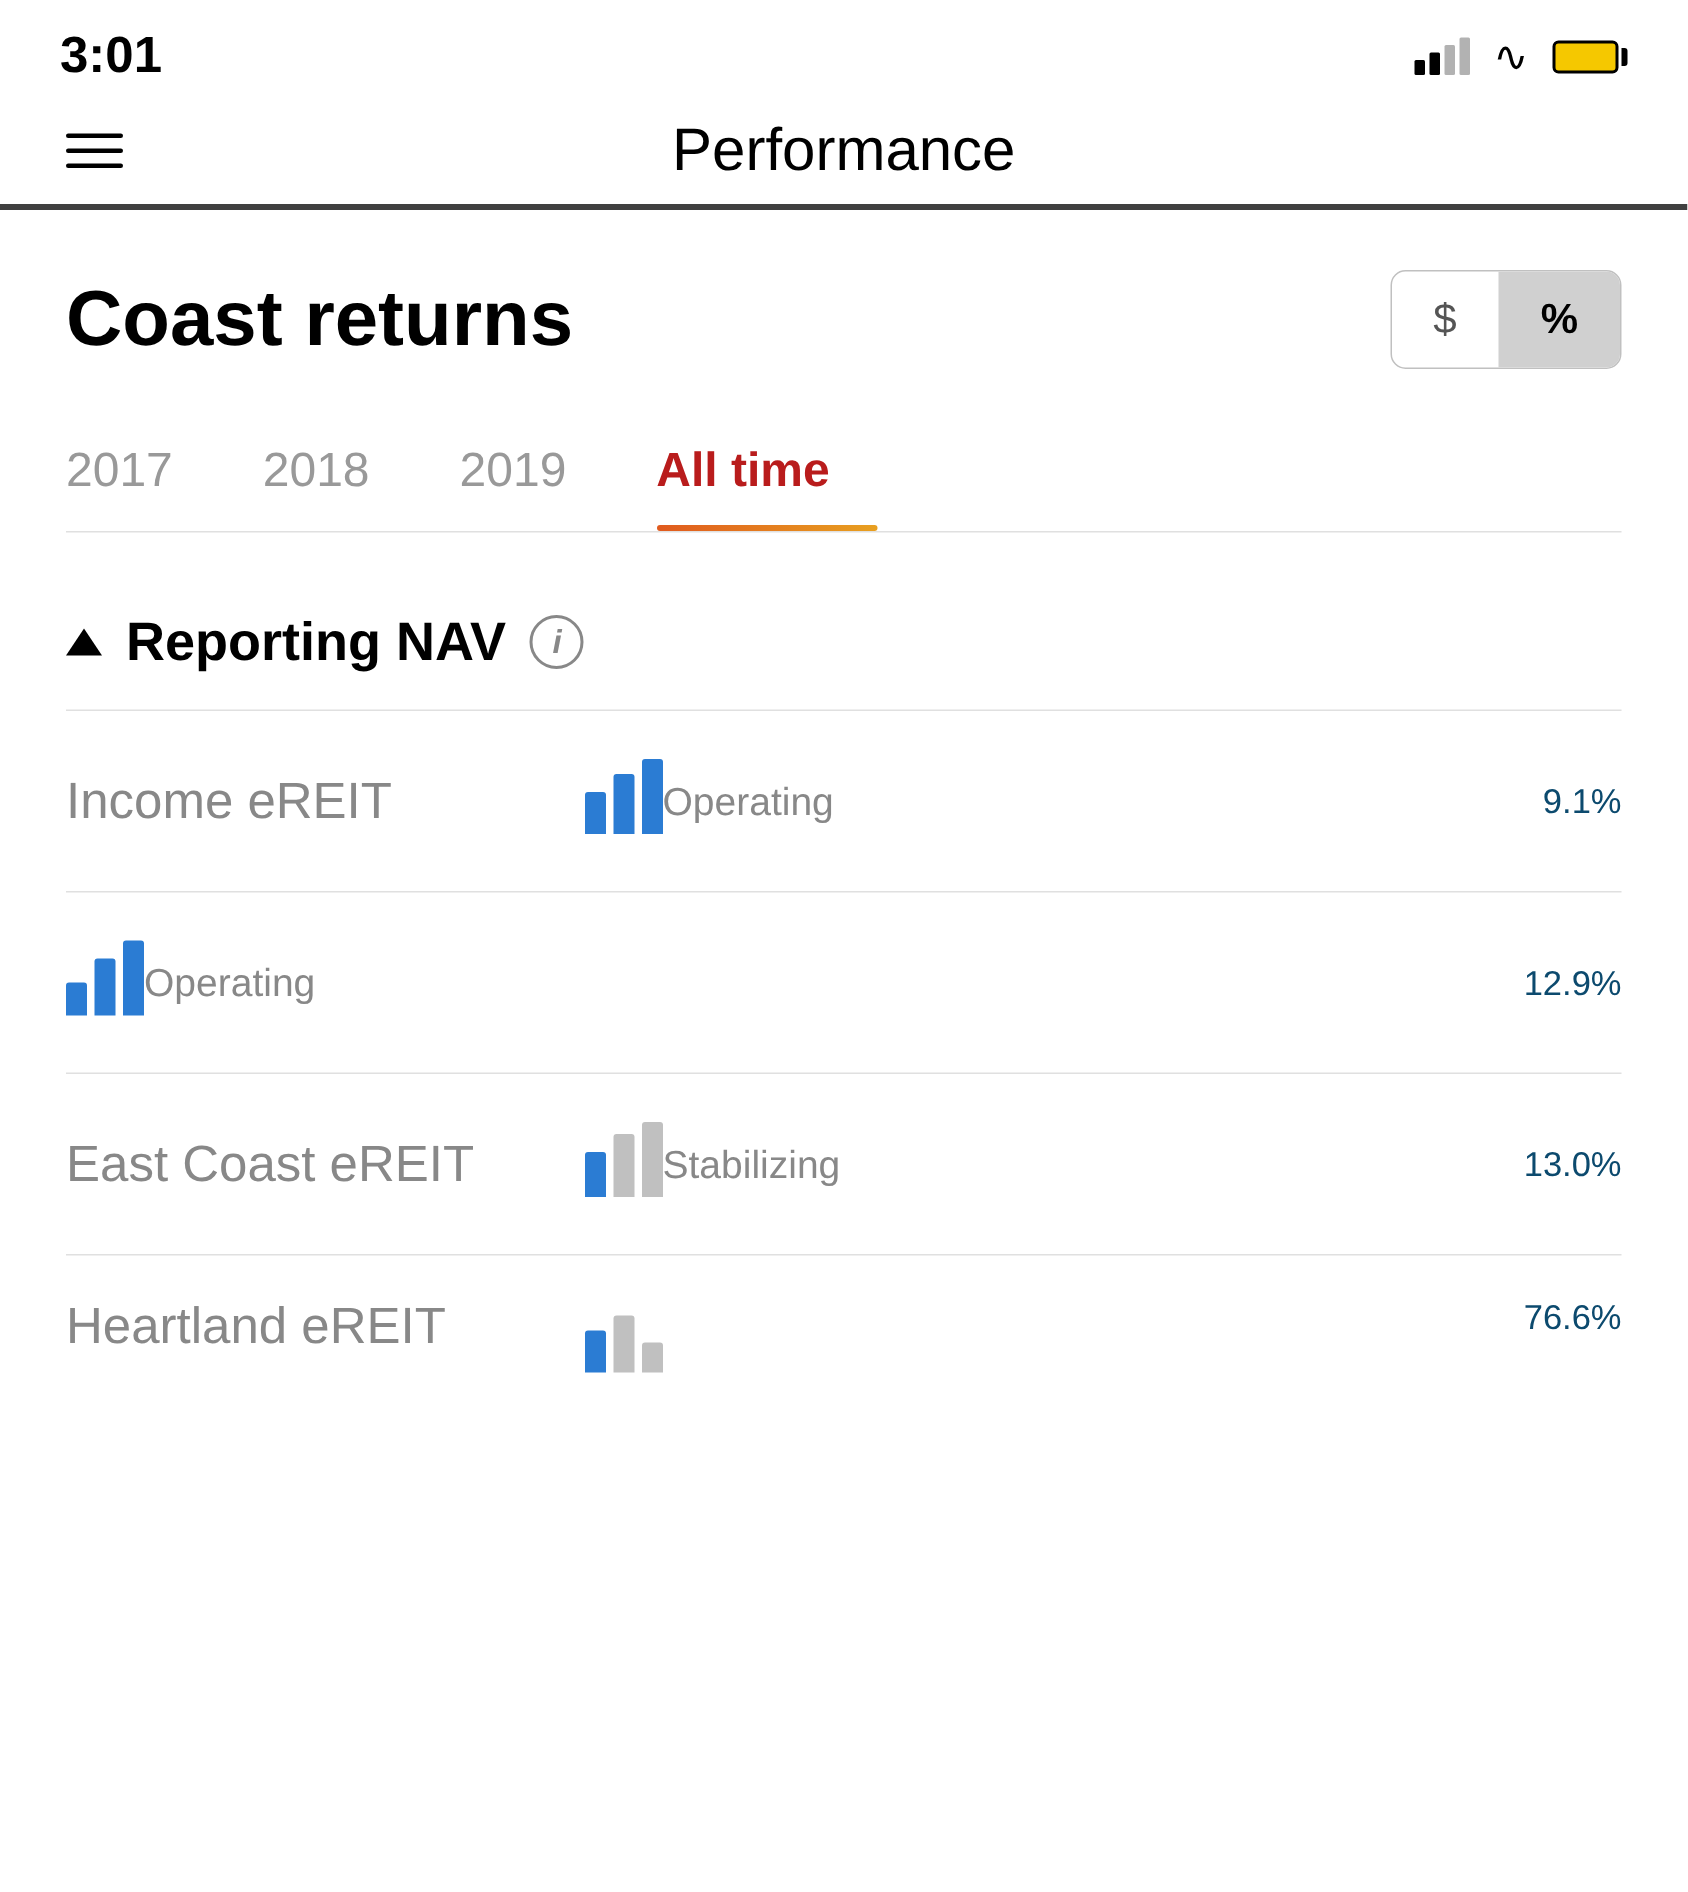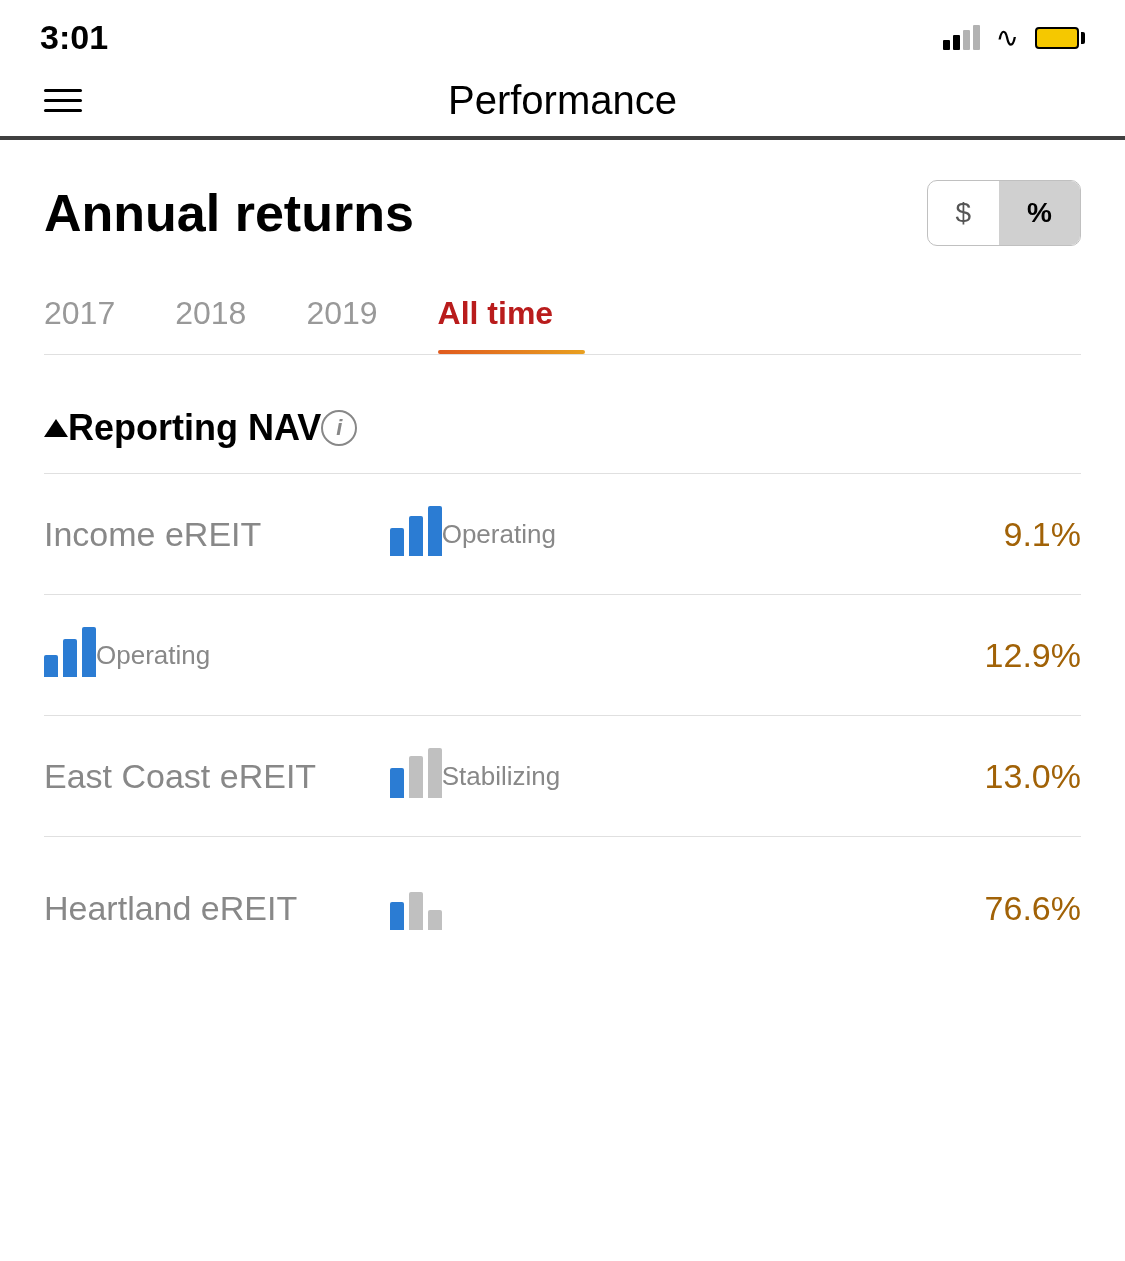--- a/index.html
+++ b/index.html
@@ -170,20 +170,21 @@
       right: 0;
       height: 4px;
       background: linear-gradient(to right, #e05a1e, #e8a020);
       border-radius: 2px;
     }
 
     
     .section-header {
       display: flex;
       align-items: center;
+      gap: 16px;
       padding: 40px 0 24px 0;
       text-align: center;
     }
     .chevron-up {
       width: 0;
       height: 0;
       border-left: 12px solid transparent;
       border-right: 12px solid transparent;
       border-bottom: 18px solid #000;
     }
@@ -233,22 +234,22 @@
       margin-bottom: 6px;
     }
     .bar-chart-mini .bar {
       border-radius: 2px 2px 0 0;
     }
     .fund-status {
       font-size: 26px;
       color: #888;
     }
     .fund-value {
-      font-size: 34px;
-      color: #a16207;
+      font-size: 23px;
+      color: #0c4a6e;
       text-align: right;
       flex: 1;
     }
 
     
     .income-bars .bar:nth-child(1) { background: #2b7cd3; width: 14px; height: 28px; }
     .income-bars .bar:nth-child(2) { background: #2b7cd3; width: 14px; height: 40px; }
     .income-bars .bar:nth-child(3) { background: #2b7cd3; width: 14px; height: 50px; }
 
     
@@ -262,23 +263,22 @@
     .eastcoast-bars .bar:nth-child(3) { background: #c0c0c0; width: 14px; height: 50px; }
 
     
     .heartland-bars .bar:nth-child(1) { background: #2b7cd3; width: 14px; height: 28px; }
     .heartland-bars .bar:nth-child(2) { background: #c0c0c0; width: 14px; height: 38px; }
     .heartland-bars .bar:nth-child(3) { background: #c0c0c0; width: 14px; height: 20px; }
 
     
     .fund-row-partial {
       display: flex;
-      align-items: center;
       justify-content: space-between;
-      padding: 43px 0 16px 0;
+      padding: 28px 0 16px 0;
       border-top: 1px solid #e0e0e0;
     }
   </style>
 </head>
 <body>
 
 <div class="status-bar">
   <span class="status-time">3:01</span>
   <div class="status-icons">
     <div class="signal-bars">
@@ -300,21 +300,21 @@
     <span></span>
       <span></span>
       <span></span>
   </div>
   <span class="header-title">Performance</span>
 </div>
 
 <div class="content">
 
   <div class="annual-returns-header">
-    <h1 class="annual-returns-title">Annual returns</h1>
+    <h1 class="annual-returns-title">Coast returns</h1>
     <div class="toggle-group">
       <button class="toggle-btn">$</button>
       <button class="toggle-btn active">%</button>
     </div>
   </div>
 
   <div class="year-tabs">
     <div class="year-tab">2017</div>
     <div class="year-tab">2018</div>
     <div class="year-tab">2019</div>

